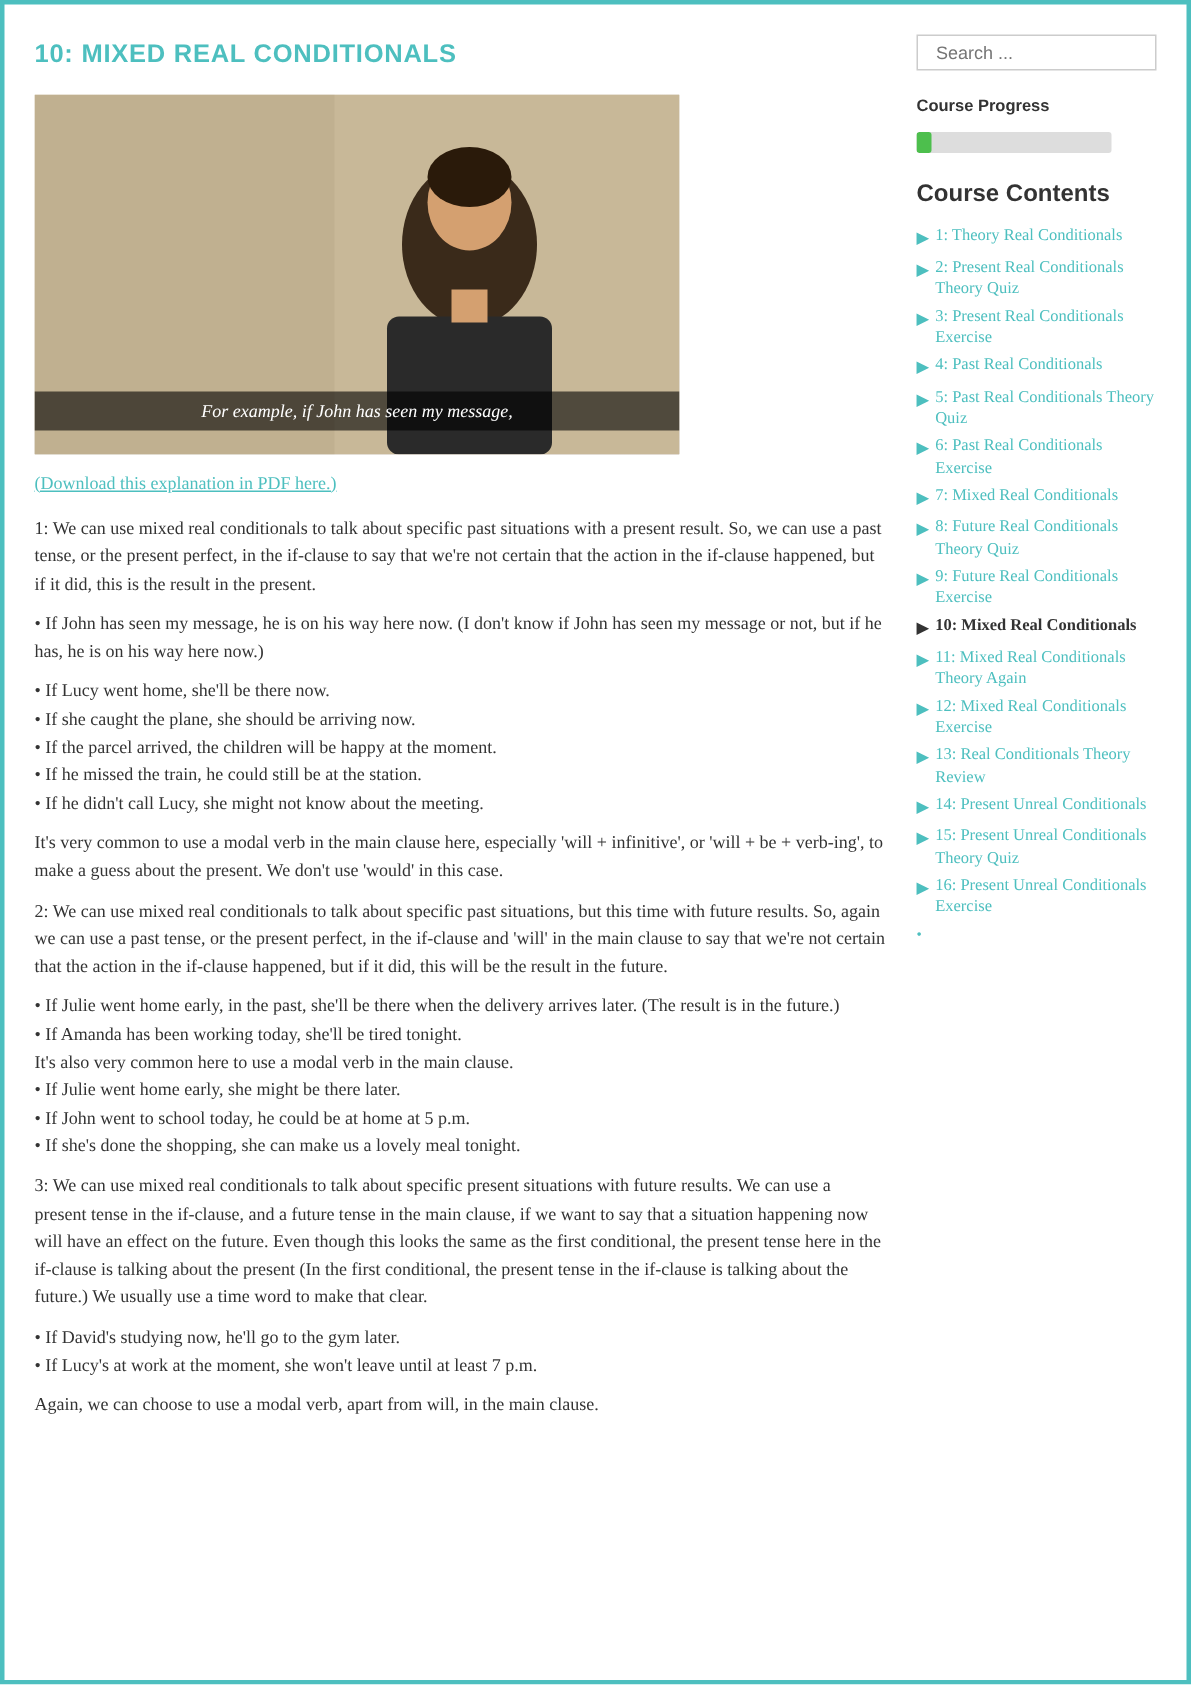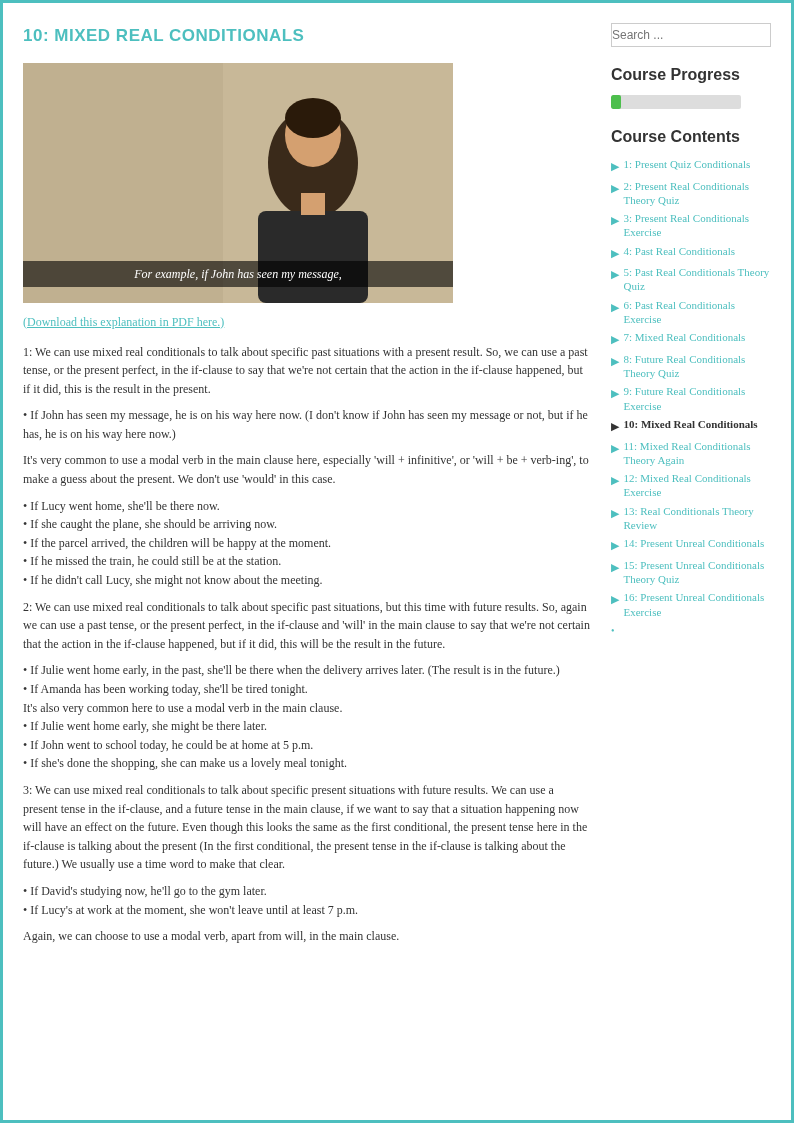--- a/index.html
+++ b/index.html
@@ -84,31 +84,31 @@
       line-height: 1.55;
       color: #333;
     }
     .lesson-text p {
       margin-bottom: 8px;
     }
     
     .search-box {
       width: 100%;
       border: 1px solid #ccc;
-      padding: 4px 0;
+      padding: 4px 12px;
       font-size: 12px;
       color: #999;
       margin-bottom: 16px;
       outline: none;
     }
     .progress-section {
       margin-bottom: 16px;
     }
     .progress-title {
-      font-size: 16px;
+      font-size: 11px;
       font-weight: bold;
       color: #333;
       margin-bottom: 8px;
       font-family: Arial, sans-serif;
     }
     .progress-bar-bg {
       width: 130px;
       height: 14px;
       background: #ddd;
       border-radius: 2px;
@@ -189,26 +189,26 @@
           </div>
         </div>
       </div>
 
 
       <a class="download-link">(Download this explanation in PDF here.)</a>
 
       <div class="lesson-text">
         <p><span>1: We can use mixed real conditionals to talk about specific past situations with a present result. So, we can use a past tense, or the present perfect, in the if-clause to say that we're not certain that the action in the if-clause happened, but if it did, this is the result in the present.</span></p>
         <p><span>• If John has seen my message, he is on his way here now. (I don't know if John has seen my message or not, but if he has, he is on his way here now.)</span></p>
-        <p><span>It's very common to use a modal verb in the main clause here, especially 'will + infinitive', or 'will + be + verb-ing', to make a guess about the present. We don't use 'would' in this case.</span></p>
         <p style="white-space:pre-line;"><span>• If Lucy went home, she'll be there now.
 • If she caught the plane, she should be arriving now.
 • If the parcel arrived, the children will be happy at the moment.
 • If he missed the train, he could still be at the station.
 • If he didn't call Lucy, she might not know about the meeting.</span></p>
+        <p><span>It's very common to use a modal verb in the main clause here, especially 'will + infinitive', or 'will + be + verb-ing', to make a guess about the present. We don't use 'would' in this case.</span></p>
         <p><span>2: We can use mixed real conditionals to talk about specific past situations, but this time with future results. So, again we can use a past tense, or the present perfect, in the if-clause and 'will' in the main clause to say that we're not certain that the action in the if-clause happened, but if it did, this will be the result in the future.</span></p>
         <p style="white-space:pre-line;"><span>• If Julie went home early, in the past, she'll be there when the delivery arrives later. (The result is in the future.)
 • If Amanda has been working today, she'll be tired tonight.
 It's also very common here to use a modal verb in the main clause.
 • If Julie went home early, she might be there later.
 • If John went to school today, he could be at home at 5 p.m.
 • If she's done the shopping, she can make us a lovely meal tonight.</span></p>
         <p><span>3: We can use mixed real conditionals to talk about specific present situations with future results. We can use a present tense in the if-clause, and a future tense in the main clause, if we want to say that a situation happening now will have an effect on the future. Even though this looks the same as the first conditional, the present tense here in the if-clause is talking about the present (In the first conditional, the present tense in the if-clause is talking about the future.) We usually use a time word to make that clear.</span></p>
         <p style="white-space:pre-line;"><span>• If David's studying now, he'll go to the gym later.
 • If Lucy's at work at the moment, she won't leave until at least 7 p.m.</span></p>
@@ -225,21 +225,21 @@
         <div class="progress-bar-bg">
           <div class="progress-bar-fill" style="width: 8%;"></div>
         </div>
       </div>
 
       <div class="contents-title">Course Contents</div>
 
       <div id="course-items-list">
           <div class="course-item">
             <span class="arrow">▶</span>
-            <span class="item-label">1: Present Quiz Conditionals</span>
+            <span class="item-label">1: Theory Real Conditionals</span>
           </div>
           <div class="course-item">
             <span class="arrow">▶</span>
             <span class="item-label">2: Present Real Conditionals Theory Quiz</span>
           </div>
           <div class="course-item">
             <span class="arrow">▶</span>
             <span class="item-label">3: Present Real Conditionals Exercise</span>
           </div>
           <div class="course-item">

